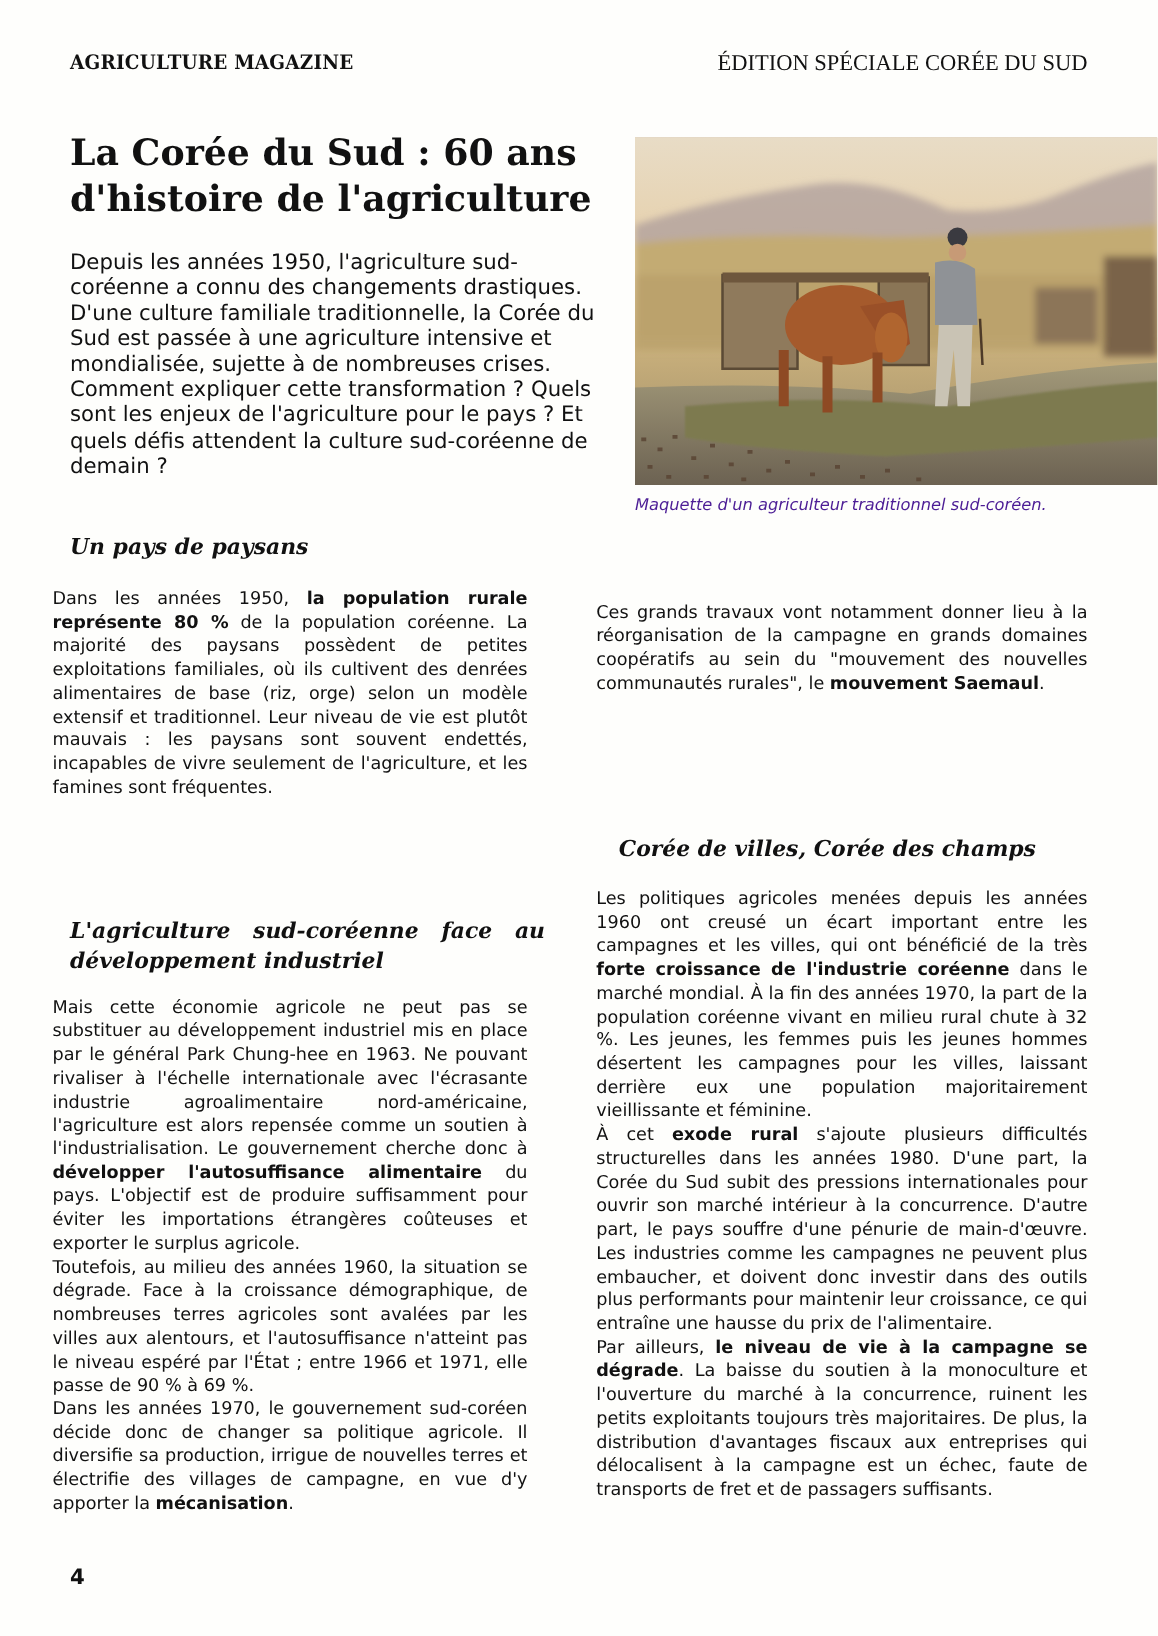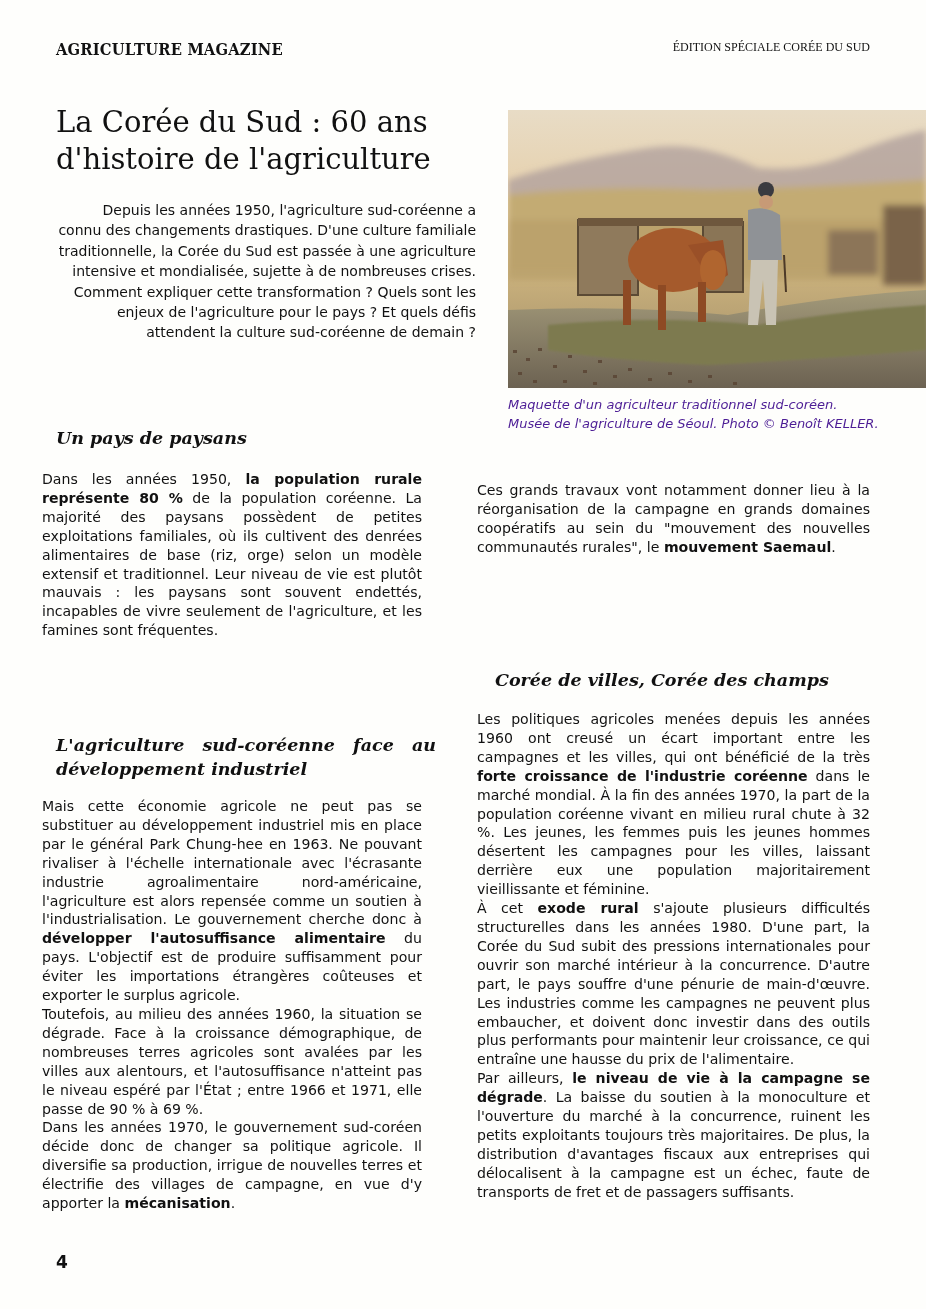--- a/index.html
+++ b/index.html
@@ -1,23 +1,23 @@
 <!DOCTYPE html>
 <html><head>
   <meta charset="utf-8">
   <style>
     html, body { margin: 0; padding: 0; background: #fefefc; }
     body { width: 926px; height: 1309px; position: relative; overflow: hidden; color: #111; }
 
     .header-left { position: absolute; left: 56px; top: 40px; font-family: "DejaVu Serif", serif; font-weight: bold; font-size: 16px; letter-spacing: 0.2px; transform: scaleX(0.92); transform-origin: left; }
-    .header-right { position: absolute; right: 56px; top: 40px; font-family: "Liberation Serif", serif; font-size: 12px; letter-spacing: 0; }
+    .header-right { position: absolute; right: 56px; top: 40px; font-family: "Liberation Serif", serif; font-size: 18px; letter-spacing: 0; }
 
-    .title { position: absolute; left: 56px; top: 104px; width: 430px; font-family: "DejaVu Serif", serif; font-size: 29px; line-height: 37px; font-weight: normal; margin: 0; }
+    .title { position: absolute; left: 56px; top: 104px; width: 430px; font-family: "DejaVu Serif", serif; font-size: 29px; line-height: 37px; font-weight: bold; margin: 0; }
 
-    .intro { position: absolute; left: 56px; top: 200px; width: 420px; font-family: "DejaVu Sans", sans-serif; font-size: 14px; line-height: 20.4px; margin: 0; text-align: right; }
+    .intro { position: absolute; left: 56px; top: 200px; width: 420px; font-family: "DejaVu Sans", sans-serif; font-size: 17px; line-height: 20.4px; margin: 0; }
 
     .photo { position: absolute; left: 508px; top: 110px; width: 418px; height: 278px; overflow: hidden; background: #c9b28d; }
     .caption { position: absolute; left: 508px; top: 395px; width: 418px; font-family: "DejaVu Sans", sans-serif; font-style: italic; font-size: 13px; line-height: 19px; margin: 0; color: #4c1d95; }
 
     .h2 { position: absolute; font-family: "DejaVu Serif", serif; font-weight: bold; font-size: 17.5px; line-height: 24px; margin: 0; font-style: italic; }
 
     .body-text { position: absolute; font-family: "DejaVu Sans", sans-serif; font-size: 14.1px; line-height: 18.9px; text-align: justify; margin: 0; }
     .body-text p { margin: 0; text-align: justify; }
     .body-text b { font-weight: bold; }
 
@@ -102,21 +102,20 @@
     <circle cx="258" cy="80" r="8" fill="#3a3a40"></circle>
     <circle cx="258" cy="92" r="7" fill="#c79a76"></circle>
     <path d="M240 100 Q258 95 272 105 L274 150 L240 150 Z" fill="#8f9296"></path>
     <path d="M243 150 L270 150 L268 215 L258 215 L255 170 L250 215 L240 215 Z" fill="#c9c3b4"></path>
     <line x1="276" y1="145" x2="278" y2="182" stroke="#4d3a28" stroke-width="2"></line>
     <rect x="0" y="0" width="418" height="278" fill="none" stroke="#eee" stroke-width="0"></rect>
   </svg>
 </div>
 <p class="caption">
   <span>Maquette d'un agriculteur traditionnel sud-coréen.</span><br>
-  <span>Musée de l'agriculture de Séoul. Photo © Benoît KELLER.</span>
 </p>
 
 <h2 class="h2" style="left:56px; top:426px; width:380px;">Un pays de paysans</h2>
 
 <div class="body-text col-left" style="top:470px;">
     <p><span>Dans les années 1950, </span><b>la population rurale représente 80 %</b><span> de la population coréenne. La majorité des paysans possèdent de petites exploitations familiales, où ils cultivent des denrées alimentaires de base (riz, orge) selon un modèle extensif et traditionnel. Leur niveau de vie est plutôt mauvais : les paysans sont souvent endettés, incapables de vivre seulement de l'agriculture, et les famines sont fréquentes.</span></p>
   </div>
 
 <h2 class="h2" style="left:56px; top:733px; width:380px; text-align:justify; text-align-last:left;">L'agriculture sud-coréenne face au développement industriel</h2>
 

